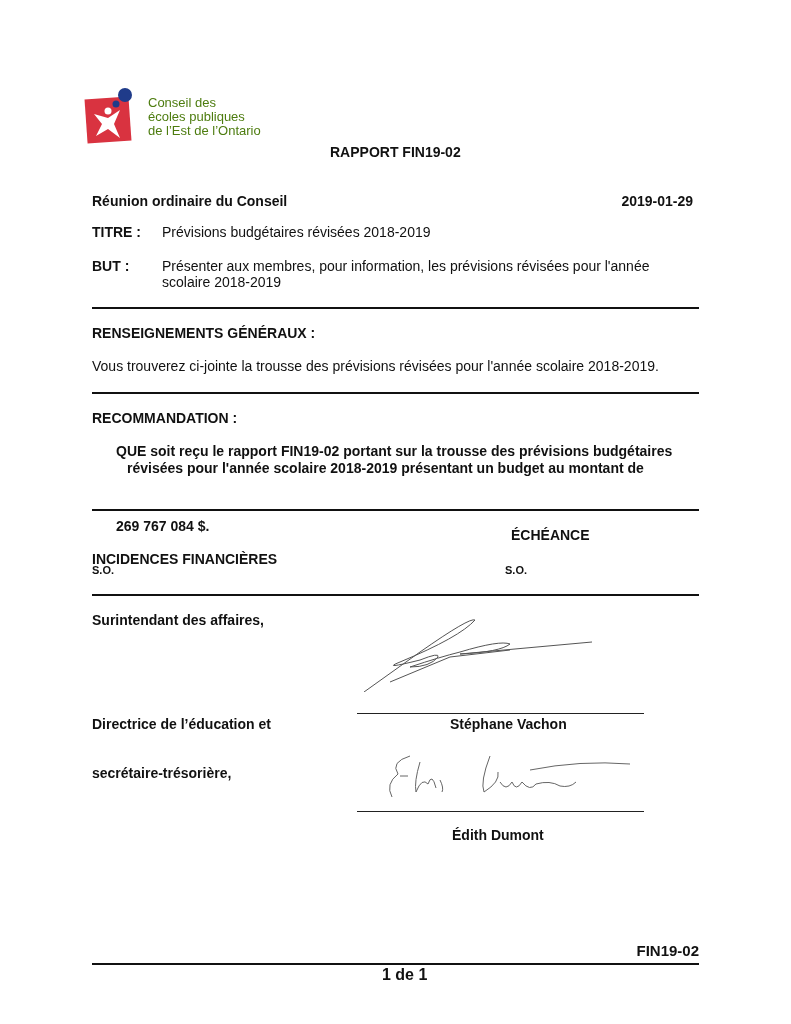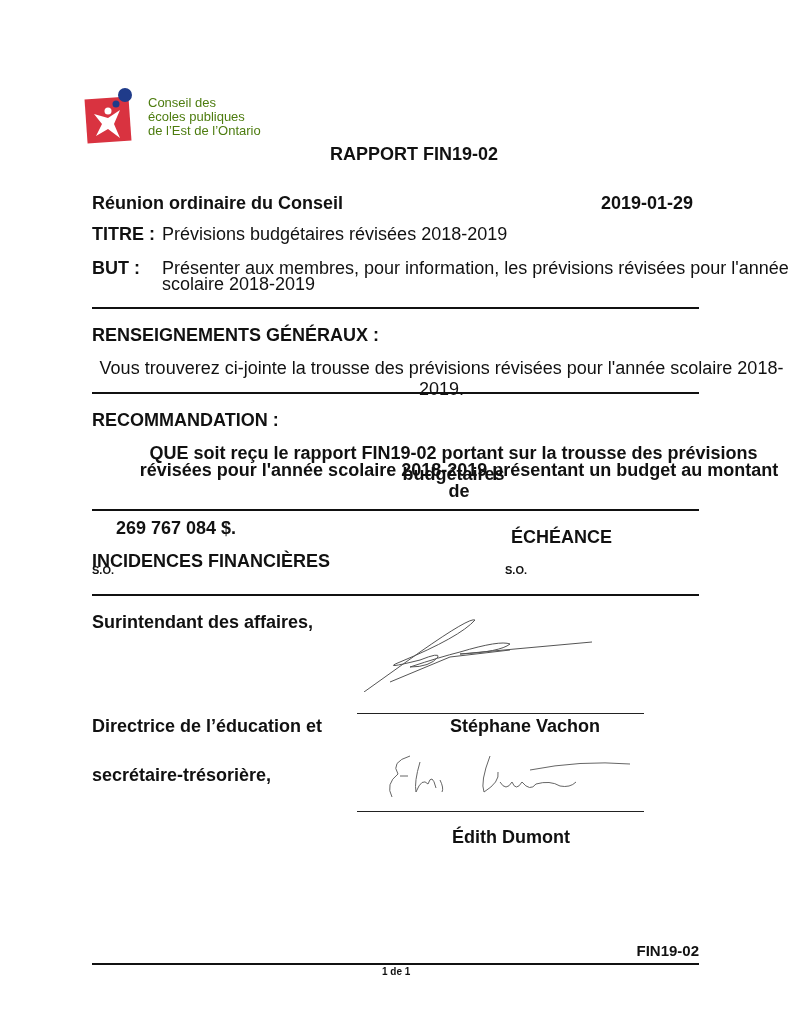--- a/index.html
+++ b/index.html
@@ -1,19 +1,19 @@
 <!DOCTYPE html>
 <html><head>
   <meta charset="utf-8">
   <style>
     html, body { margin: 0; padding: 0; background: #ffffff; }
     body { width: 791px; height: 1024px; position: relative; font-family: "Liberation Sans", sans-serif; color: #111; overflow: hidden; }
     .abs { position: absolute; }
     .bold { font-weight: bold; }
-    .t14 { font-size: 18px; text-align: center; }
+    .t14 { font-size: 14px; text-align: center; }
     .rule { position: absolute; left: 92px; width: 607px; height: 2px; background: #111; }
     .logo-text { color: #4d7c0f; font-size: 13px; line-height: 14px; }
     .sigline { position: absolute; left: 357px; width: 287px; height: 1px; background: #222; }
   </style>
 </head>
 <body>
 
 <div class="abs" style="left:84px; top:84px; width:200px; height:60px;">
   <svg width="64" height="64" viewBox="0 0 64 64" style="position:absolute; left:0; top:0;">
     <rect x="2" y="14" width="44" height="44" fill="#d93340" transform="rotate(-4 24 36)"></rect>
@@ -72,14 +72,14 @@
 <div class="abs bold t14" style="left:92px; top:716px;">Directrice de l’éducation et</div>
 <div class="abs bold t14" style="left:92px; top:765px;">secrétaire-trésorière,</div>
 <svg class="abs" width="260" height="50" viewBox="0 0 260 50" style="left:380px; top:752px;">
   <path d="M30 4 Q10 10 18 22 Q5 32 12 45 M20 24 L28 24 M40 10 Q34 30 36 40 Q42 25 48 32 Q52 20 56 36 M60 28 Q64 36 62 40 M110 4 Q100 30 104 40 Q120 30 118 20 M120 30 Q126 40 132 30 Q136 40 142 30 Q150 40 156 32 Q170 28 180 34 Q190 36 196 30" fill="none" stroke="#666" stroke-width="1"></path>
   <path d="M150 18 Q200 8 250 12" fill="none" stroke="#666" stroke-width="1"></path>
 </svg>
 <div class="sigline" style="top:811px;"></div>
 <div class="abs bold t14" style="left:452px; top:815px;margin-top:12px;">Édith Dumont</div>
 
 <div class="rule" style="top:963px;"></div>
-<div class="abs bold" style="left:382px; top:966px; font-size:10px;">1 de 1</div>
+<div class="abs bold" style="left:382px; top:966px; font-size:16px;">1 de 1</div>
 <div class="abs bold" style="right:92px; top:942px; font-size:15px;">FIN19-02</div>
 
 </body></html>

